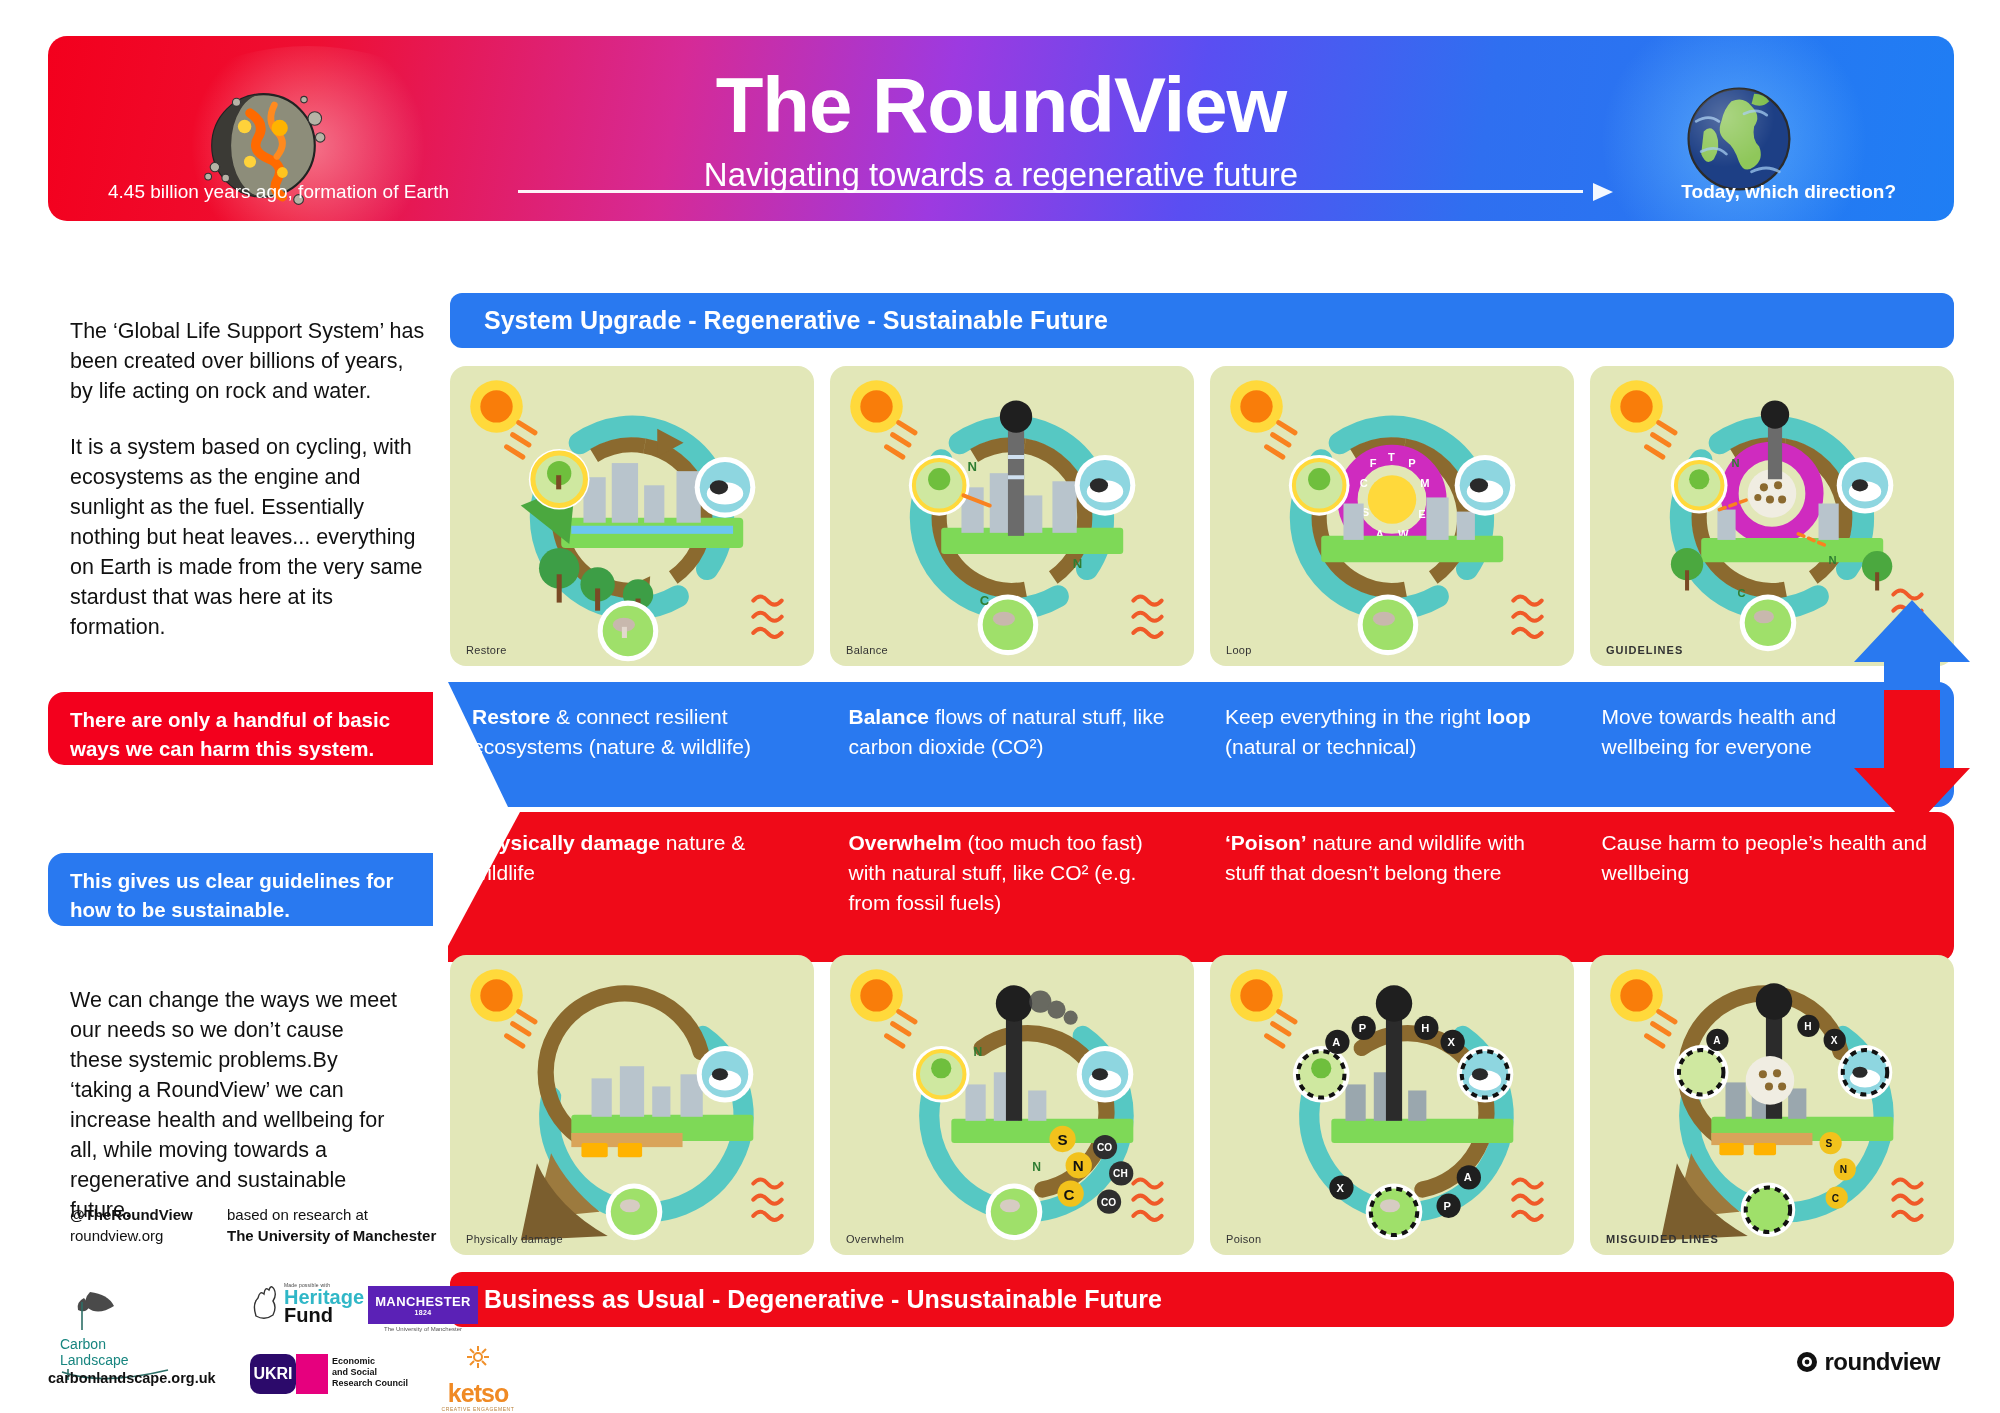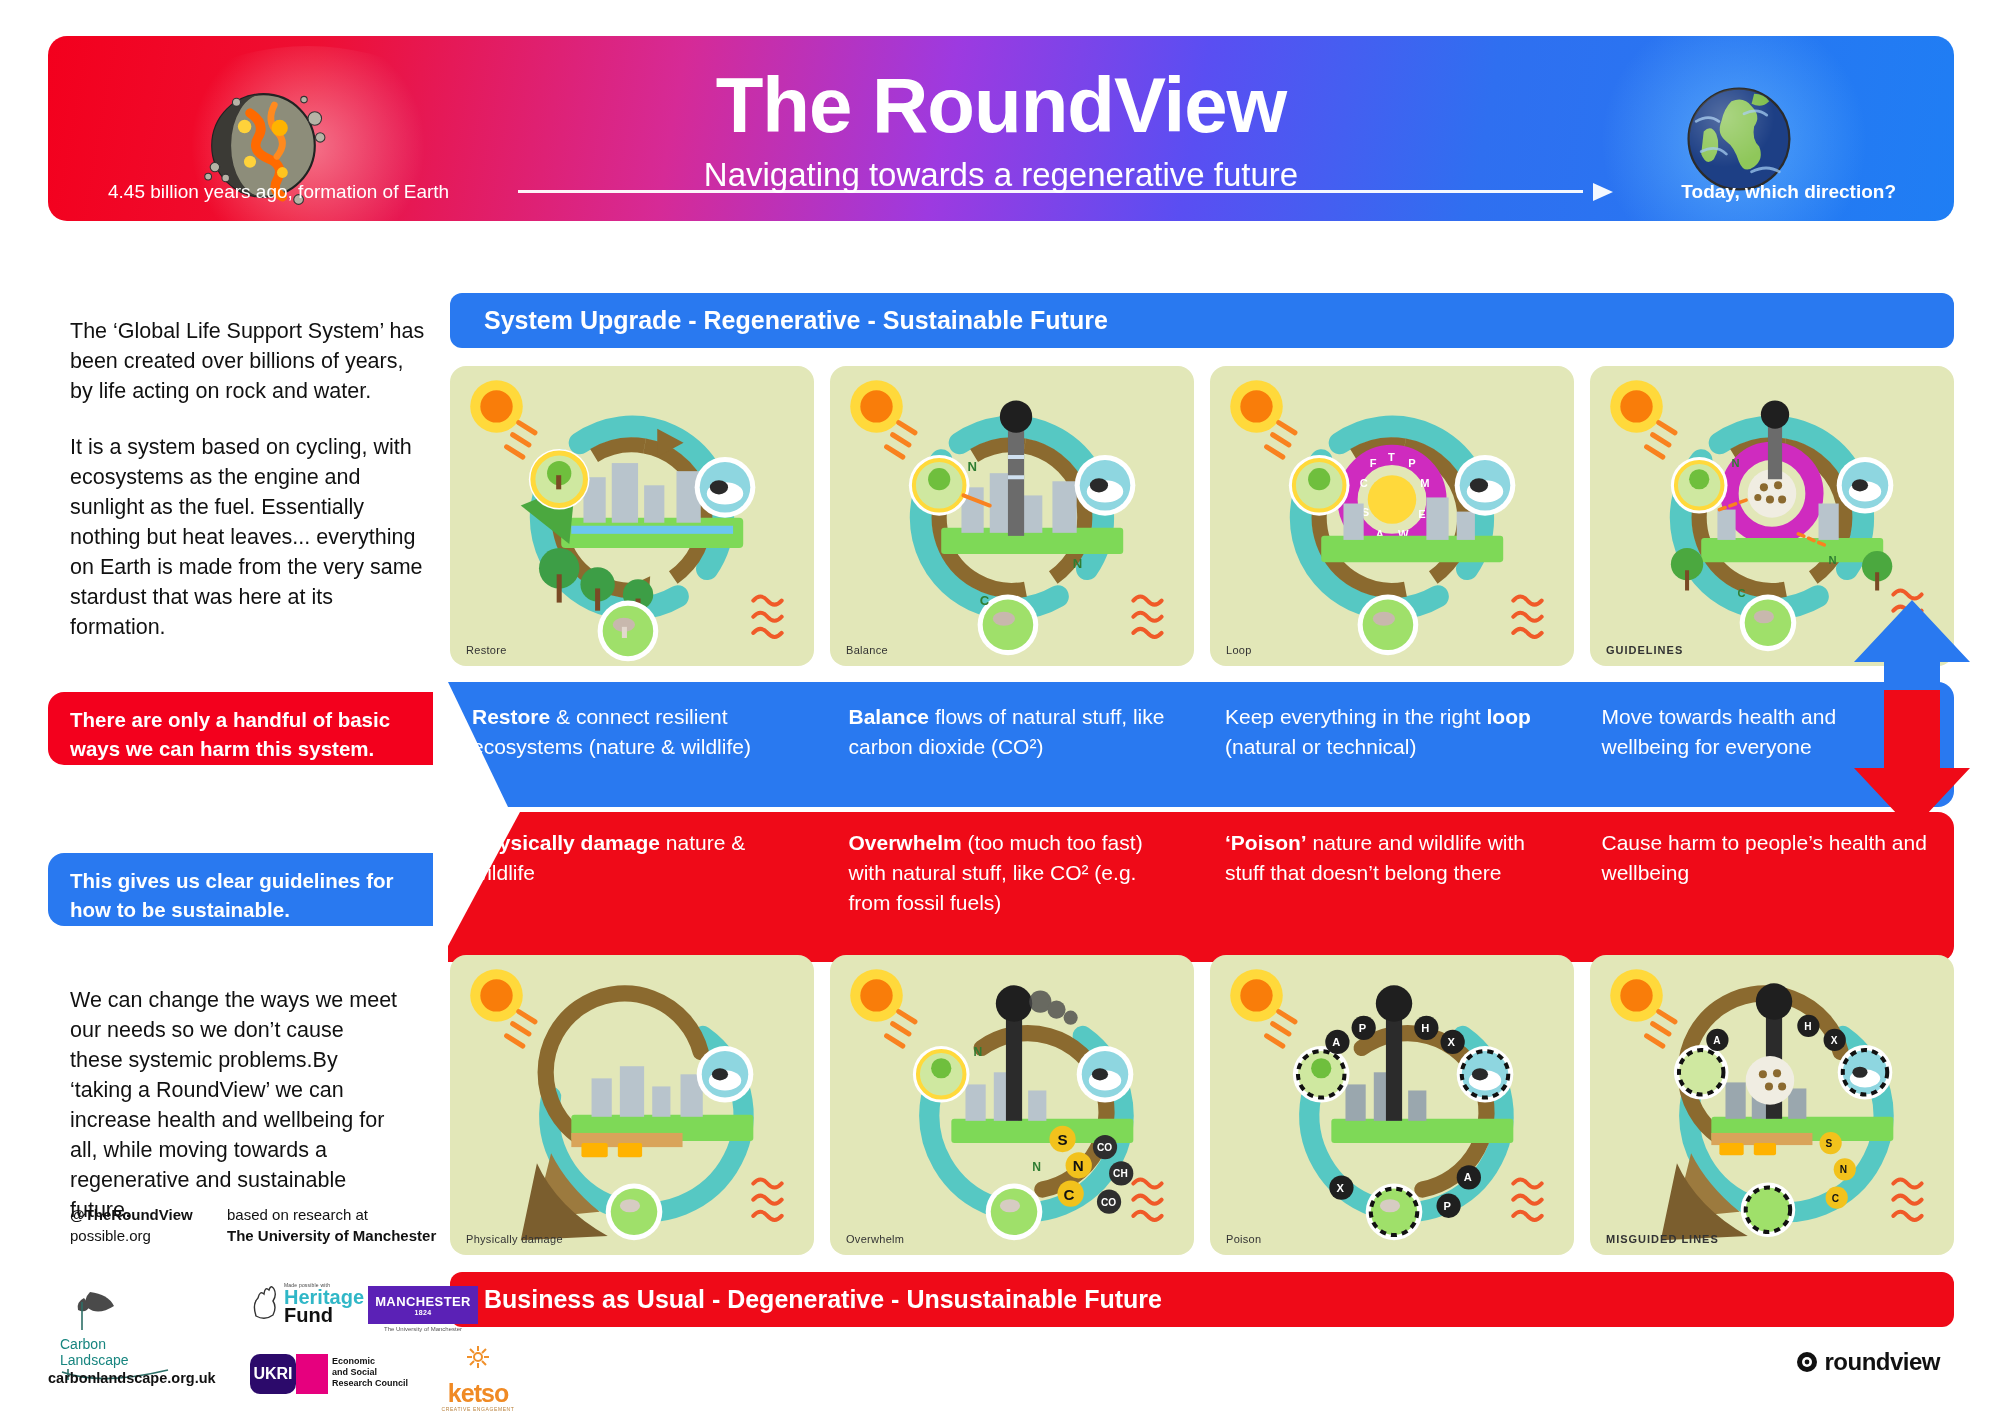--- a/index.html
+++ b/index.html
@@ -172,21 +172,21 @@
     <p>It is a system based on cycling, with ecosystems as the engine and sunlight as the fuel. Essentially nothing but heat leaves... everything on Earth is made from the very same stardust that was here at its formation.</p>
   </div>
 
   <div class="left-para" id="leftBottom">
     <p>We can change the ways we meet our needs so we don’t cause these systemic problems.By ‘taking a RoundView’ we can increase health and wellbeing for all, while moving towards a regenerative and sustainable future.</p>
   </div>
 
   <div class="credit">
     <div class="col1">
       <div class="bold">@TheRoundView</div>
-      <div>possible.org</div>
+      <div>roundview.org</div>
     </div>
     <div class="col2">
       <div>based on research at</div>
       <div class="bold">The University of Manchester</div>
     </div>
   </div>
 
   <div class="callout" id="calloutRed">There are only a handful of basic ways we can harm this system.</div>
   <div class="callout" id="calloutBlue">This gives us clear guidelines for how to be sustainable.</div>
 

